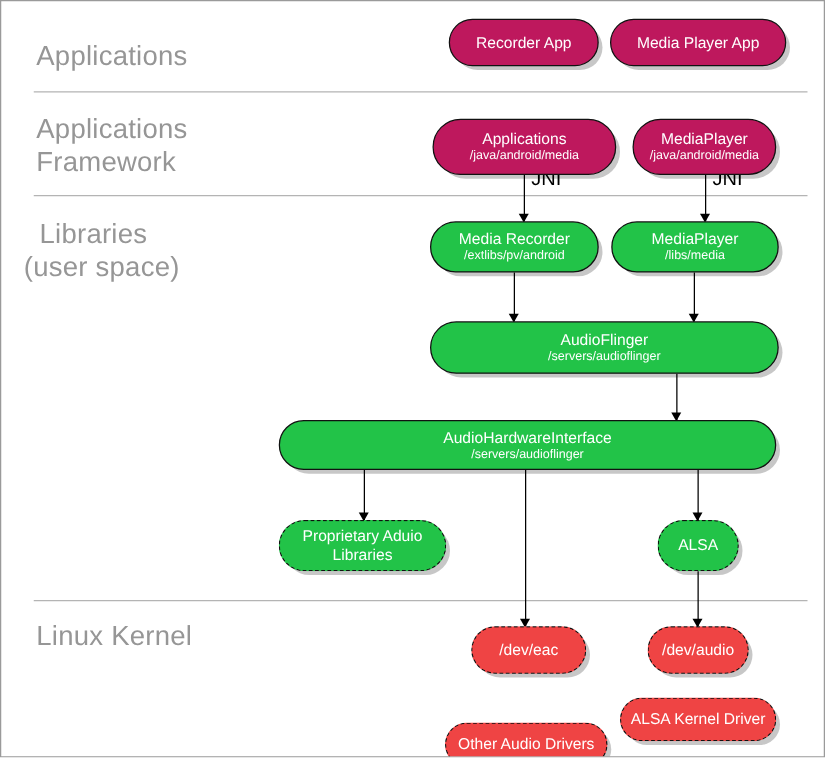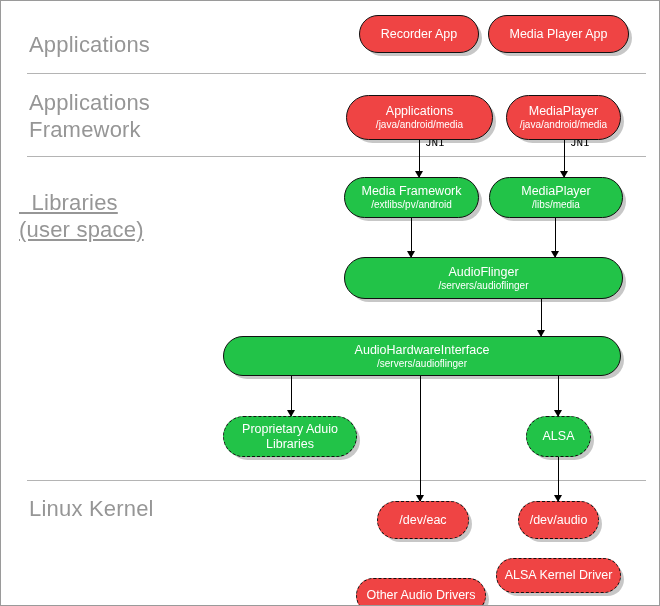--- a/index.html
+++ b/index.html
@@ -60,21 +60,21 @@
   }
   .node .title.two-line {
     white-space: normal;
     line-height: 15px;
   }
   .node .sub {
     font-size: 10px;
     line-height: 12px;
     white-space: nowrap;
   }
-  .node.blue   { background: #ef4444; }
+  .node.blue   { background: #be185d; }
   .node.green  { background: #22c348; }
   .node.red    { background: #ef4444; }
   .node.dashed { border-style: dashed; border-width: 1.5px; border-color: #111111; }
 
   
   .conn {
     position: absolute;
     background: #000000;
     width: 1.4px;
     z-index: 1;
@@ -84,42 +84,42 @@
     width: 0;
     height: 0;
     border-left: 4.5px solid transparent;
     border-right: 4.5px solid transparent;
     border-top: 7px solid #000000;
     z-index: 2;
   }
   .edge-label {
     position: absolute;
     color: #000000;
-    font-size: 11px;
+    font-size: 16px;
     line-height: 13px;
     white-space: nowrap;
     z-index: 2;
-    font-family: Liberation Mono, monospace;
+    font-family: Liberation Sans, sans-serif;
   }
 </style>
 </head>
 <body>
 
 <div id="diagram">
 
   <div class="divider" style="top:72px;"></div>
   <div class="divider" style="top:155px;"></div>
   <div class="divider" style="top:479px;"></div>
 
   <div class="layer-label" style="left:28px; top:30px;">Applications</div>
 
   <div class="layer-label" style="left:28px; top:88px;">Applications
 Framework</div>
 
-  <div class="layer-label" style="left:18px; top:188px;text-decoration:underline;">  Libraries
+  <div class="layer-label" style="left:18px; top:172px;">  Libraries
 (user space)</div>
 
   <div class="layer-label" style="left:28px; top:494px;">Linux Kernel</div>
 
   <div class="conn" style="left:418px; top:139px; height:37px;"></div>
   <div class="arrowhead" style="left:414px; top:170px;"></div>
   <div class="edge-label" style="left:424px; top:136px;">JNI</div>
 
   <div class="conn" style="left:563px; top:139px; height:37px;"></div>
   <div class="arrowhead" style="left:559px; top:170px;"></div>
@@ -158,21 +158,21 @@
     <span class="title">Applications</span>
     <span class="sub">/java/android/media</span>
   </div>
 
   <div class="node blue" style="left:505px; top:94px; width:115px; height:45px;">
     <span class="title">MediaPlayer</span>
     <span class="sub">/java/android/media</span>
   </div>
 
   <div class="node green" style="left:343px; top:176px; width:135px; height:41px;">
-    <span class="title">Media Framework</span>
+    <span class="title">Media Recorder</span>
     <span class="sub">/extlibs/pv/android</span>
   </div>
 
   <div class="node green" style="left:488px; top:176px; width:134px; height:41px;">
     <span class="title">MediaPlayer</span>
     <span class="sub">/libs/media</span>
   </div>
 
   <div class="node green" style="left:343px; top:256px; width:279px; height:42px;">
     <span class="title">AudioFlinger</span>

